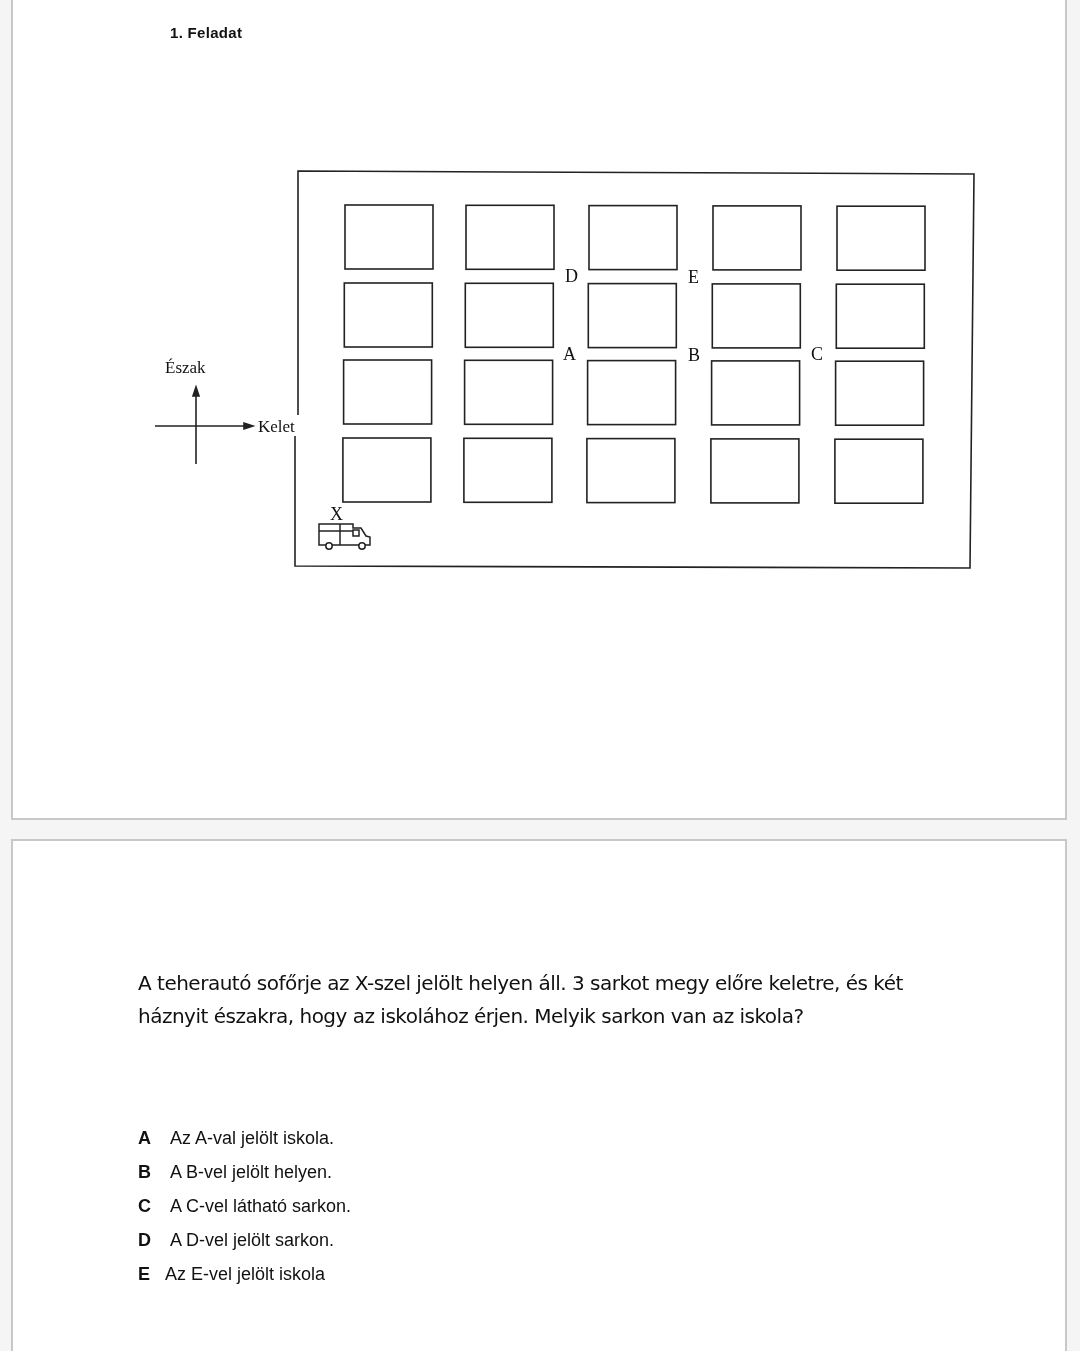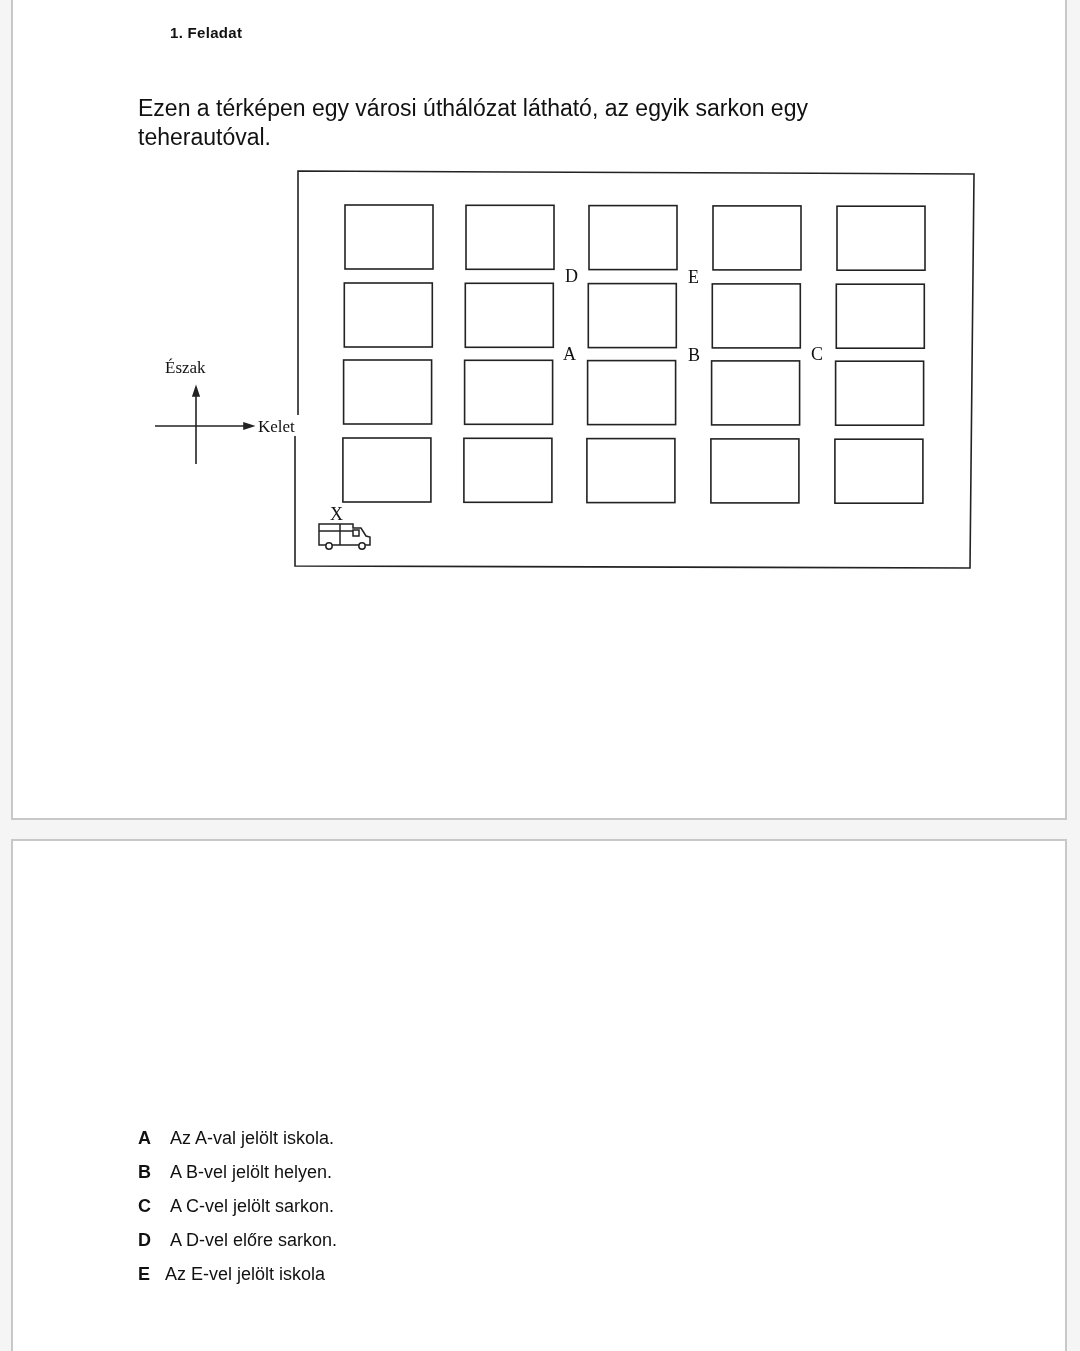--- a/index.html
+++ b/index.html
@@ -39,21 +39,20 @@
     .options { position: absolute; left: 125px; top: 280px; }
     .option { display: flex; height: 34px; align-items: center; font-size: 18px; }
     .option .letter { font-weight: bold; width: 32px; }
     .option.last .letter { width: 27px; }
   </style>
 </head>
 <body>
 
 <div class="page" id="page1">
   <div class="task-title">1.  Feladat</div>
-  <div class="intro">Ezen a térképen egy városi úthálózat látható, az egyik sarkon egy teherautóval.</div>
 
   <svg class="map" width="850" height="410" viewBox="118 165 850 410">
 
     <g stroke="#222" stroke-width="1.6" fill="none">
       <path d="M285 417 L285 173 L961 176 L957 570 L282 568 L282 438"></path>
     </g>
 
     <g stroke="#222" stroke-width="1.6" fill="#222">
       <line x1="183" y1="466" x2="183" y2="396"></line>
       <polygon points="183,389 180,398 186,398"></polygon>
@@ -98,35 +97,36 @@
       <line x1="306" y1="533" x2="340" y2="533"></line>
       <line x1="327" y1="526" x2="327" y2="547"></line>
       <rect x="340" y="532" width="6" height="6"></rect>
       <circle cx="316" cy="548" r="3.2"></circle>
       <circle cx="349" cy="548" r="3.2"></circle>
     </g>
   </svg>
 </div>
 
 <div class="page" id="page2">
+  <div class="question">A teherautó sofőrje az X-szel jelölt helyen áll. 3 sarkot megy előre keletre, és két háznyit északra, hogy az iskolához érjen. Melyik sarkon van az iskola?</div>
   <div class="options">
     <div class="option">
       <span class="letter">A</span>
       <span>Az A-val jelölt iskola.</span>
     </div>
     <div class="option">
       <span class="letter">B</span>
       <span>A B-vel jelölt helyen.</span>
     </div>
     <div class="option">
       <span class="letter">C</span>
-      <span>A C-vel jelölt sarkon.</span>
+      <span>A C-vel látható sarkon.</span>
     </div>
     <div class="option">
       <span class="letter">D</span>
-      <span>A D-vel előre sarkon.</span>
+      <span>A D-vel jelölt sarkon.</span>
     </div>
     <div class="option last">
       <span class="letter">E</span>
       <span>Az E-vel jelölt iskola</span>
     </div>
   </div>
 </div>
 
 </body></html>

